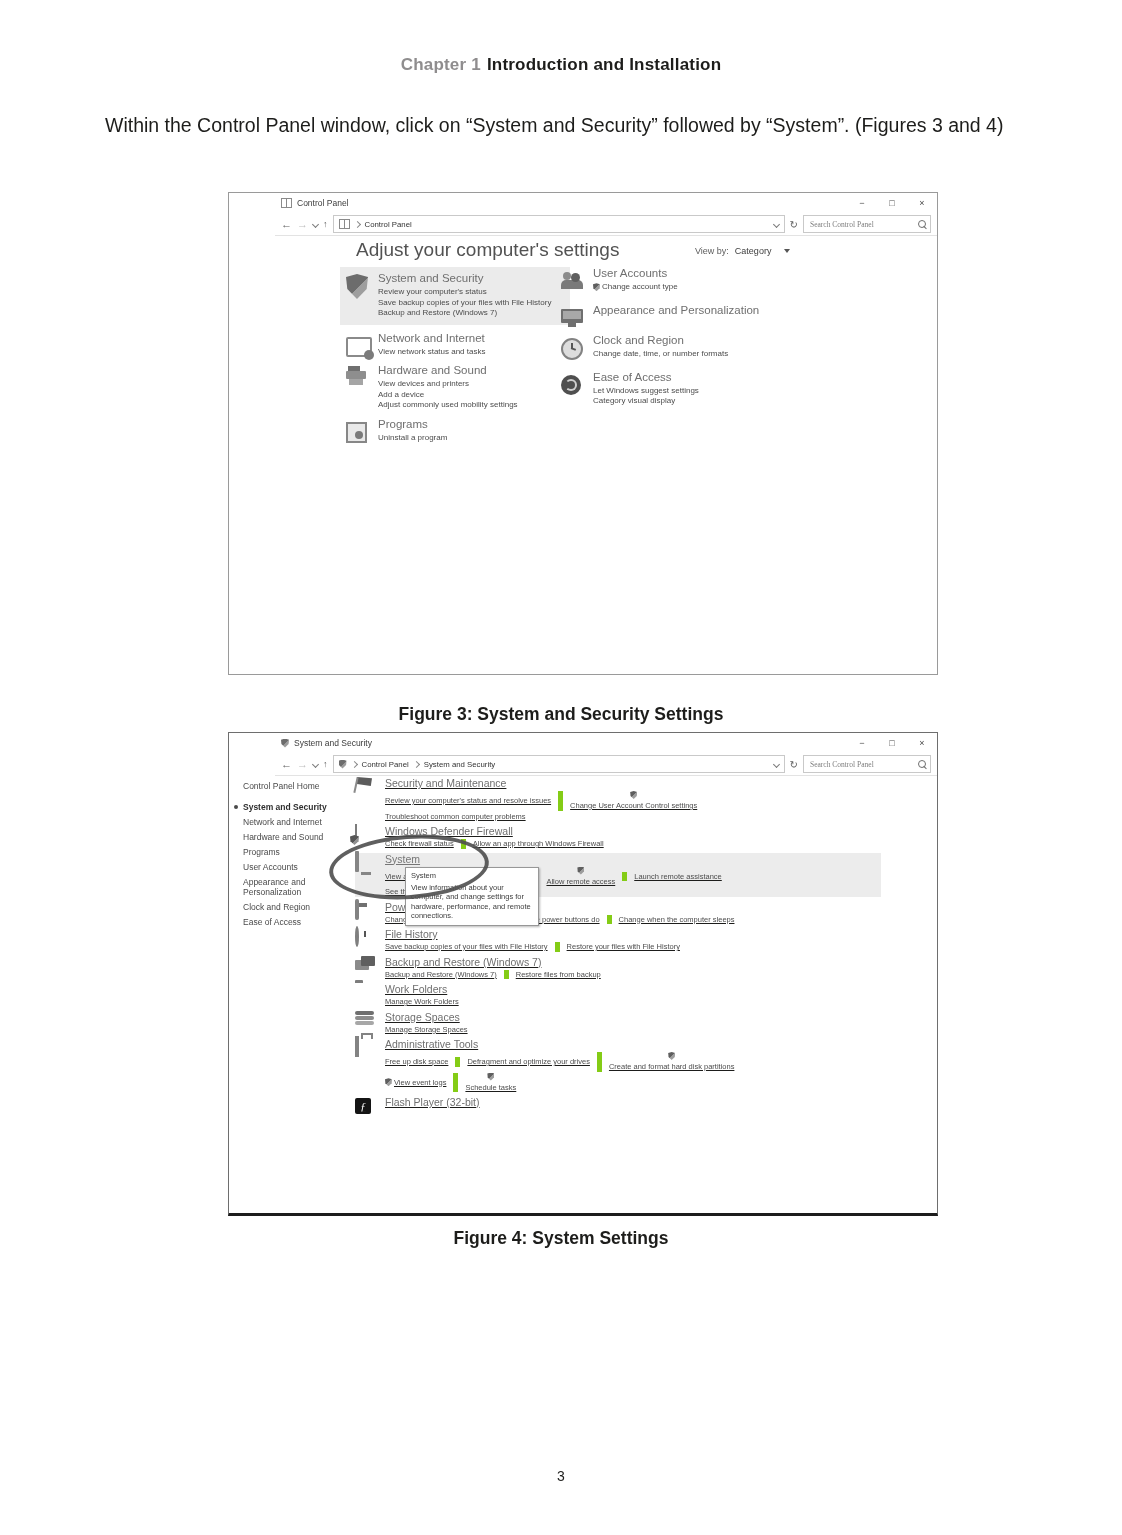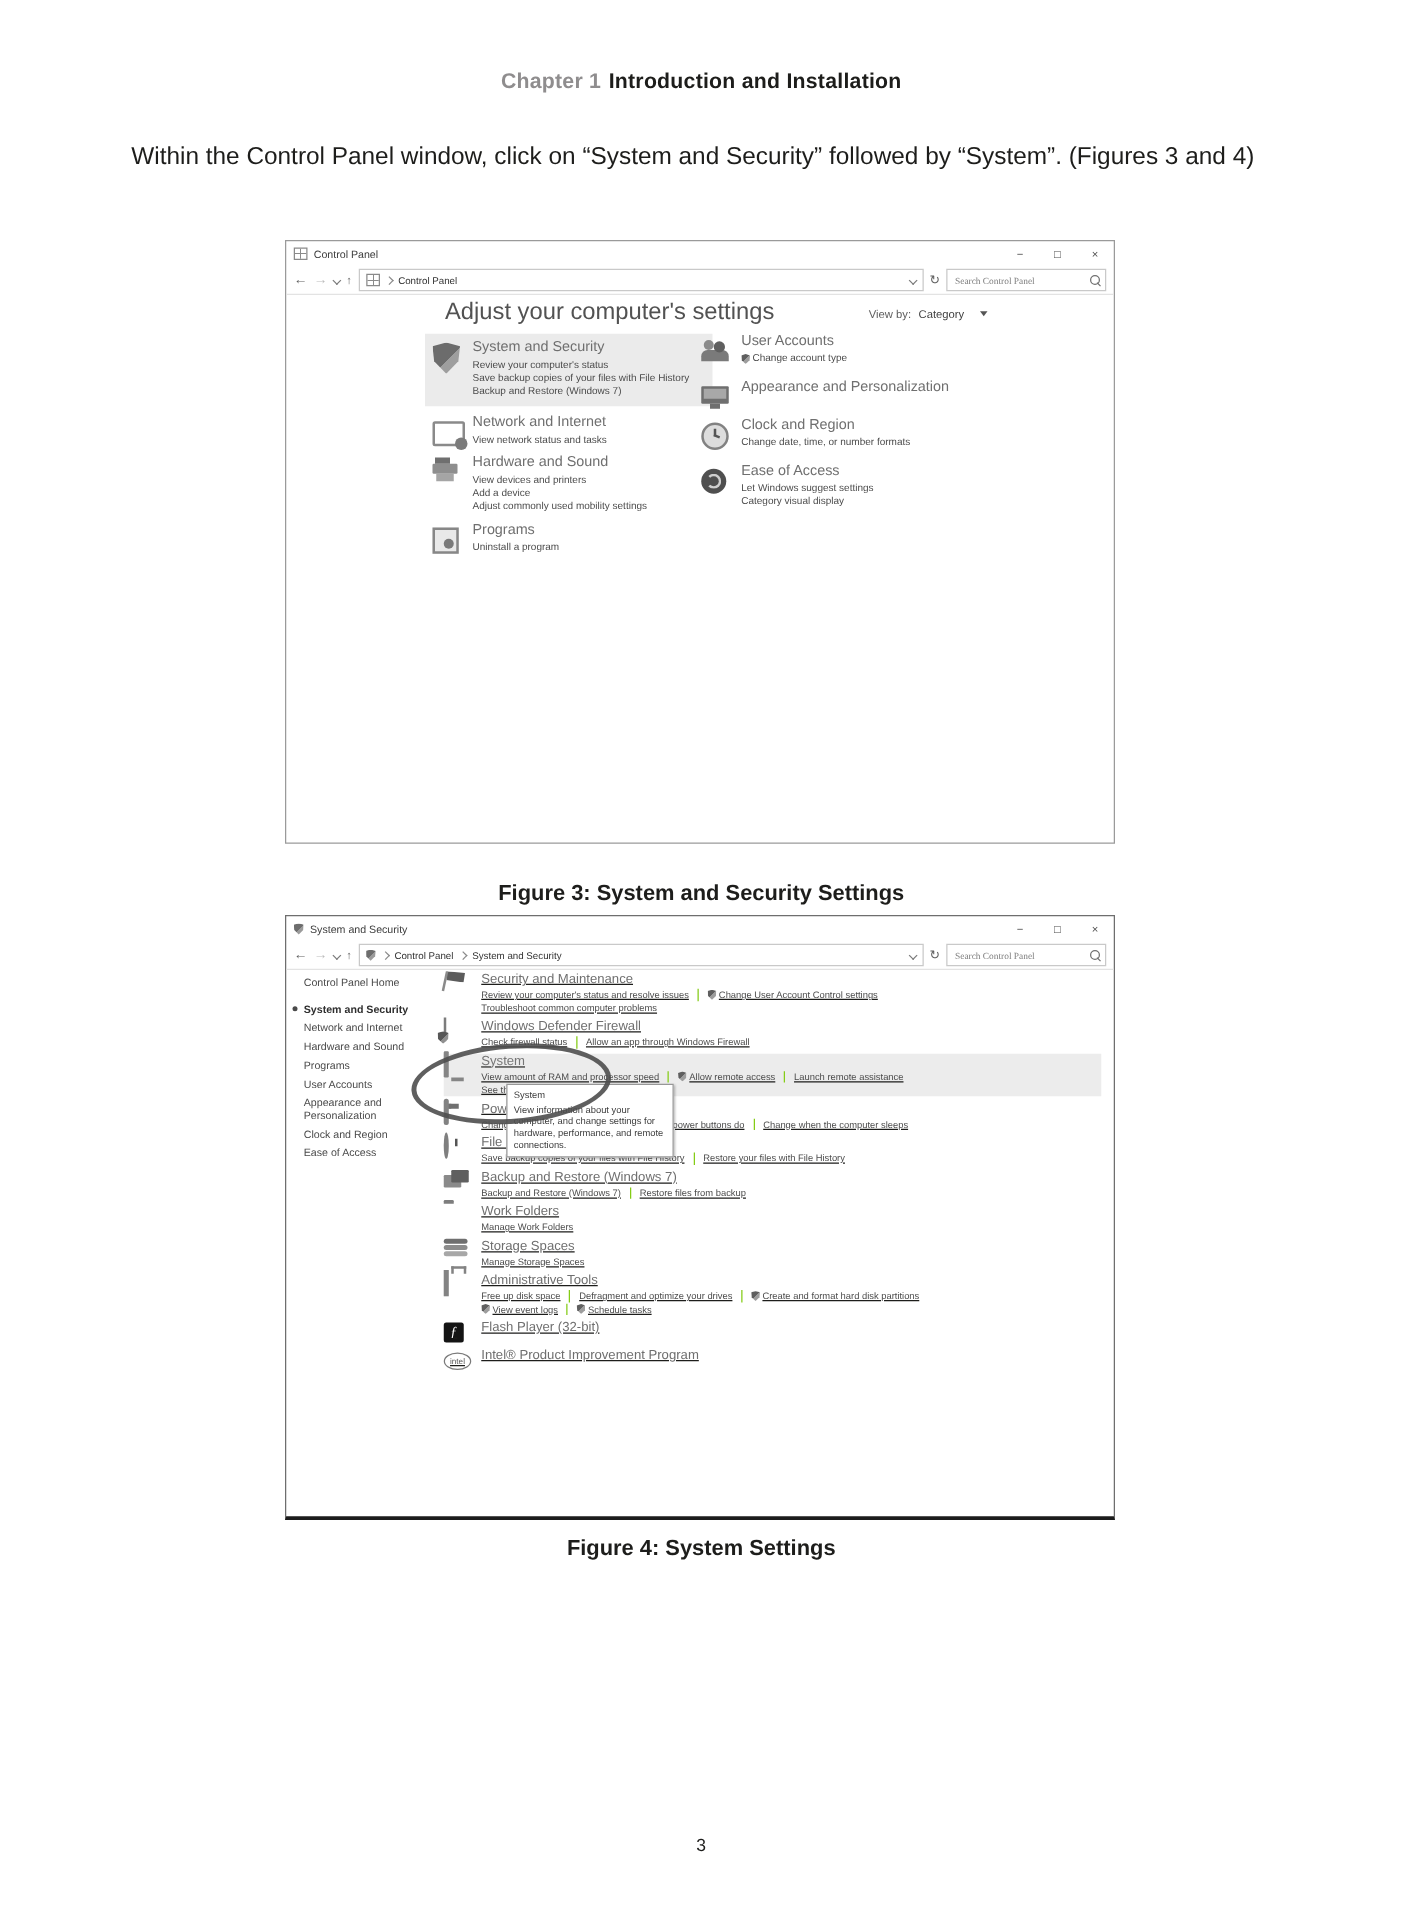--- a/index.html
+++ b/index.html
@@ -15,21 +15,21 @@
   .body-text{position:absolute;left:105px;top:112px;width:915px;
     font-size:19.5px;line-height:1.42;color:#1d1d1b;}
   .fig-caption{position:absolute;left:0;width:100%;text-align:center;
     font-size:17.5px;font-weight:bold;color:#1d1d1b;}
   .caption-3{top:704px;}
   .caption-4{top:1228px;}
   .page-number{position:absolute;top:1468px;left:0;width:100%;text-align:center;
     font-size:14px;color:#1d1d1b;}
 
   
-  .win{position:absolute;background:#fff;}
+  .win{position:absolute;background:#fff;padding-left:46px;}
   .win1{left:228px;top:192px;width:662px;height:481px;border:1px solid #9a9a9a;}
   .win2{left:228px;top:732px;width:662px;height:480px;border:1px solid #6e6e6e;border-bottom:3px solid #1c1c1c;}
   .titlebar{display:flex;align-items:center;height:20px;padding-left:6px;gap:5px;
     font-size:8.5px;color:#3c3c3c;}
   .winbtns{margin-left:auto;display:flex;height:100%;}
   .wbtn{width:30px;display:flex;align-items:center;justify-content:center;
     font-size:9px;color:#4a4a4a;}
   .navbar{display:flex;align-items:center;height:22px;padding:0 6px;gap:5px;
     border-bottom:1px solid #e3e3e3;}
   .navarrow{font-size:11px;color:#5f5f5f;line-height:1;}
@@ -140,21 +140,21 @@
   .sbitem.active{font-weight:bold;color:#2f2f2f;}
   .sbitem.active .dot{position:absolute;left:-9px;top:3px;width:4px;height:4px;border-radius:50%;background:#4a4a4a;}
   .main2{position:absolute;left:126px;top:44px;width:526px;}
   .row{display:flex;margin-bottom:4px;position:relative;text-decoration:underline;}
   .ricon{width:30px;flex:none;}
   .rname{font-size:10.5px;color:#6f6f6f;line-height:13px;}
   .row.sysrow{background:#ececec;}
   .row.sysrow .rname{text-decoration:underline;color:#767676;}
   .rline{font-size:7.5px;color:#4c4c4c;line-height:9.5px;margin-top:1px;display:flex;align-items:center;}
   .seg{display:flex;align-items:center;gap:2px;white-space:nowrap;}
-  .seg + .seg{border-left:1px solid #84cc16;padding-left:7px;margin-left:7px;}
+  .seg + .seg{border-left:5px solid #84cc16;padding-left:7px;margin-left:7px;flex-direction:column;}
   .annot-ellipse{position:absolute;left:100px;top:102px;width:152px;height:56px;
     border:4px solid #4e4e4e;border-radius:50%;transform:rotate(-4deg);z-index:7;pointer-events:none;opacity:.9;}
   .tooltip{position:absolute;left:176px;top:134px;width:122px;background:#fff;
     border:1px solid #979797;box-shadow:1px 1px 2px rgba(0,0,0,.28);z-index:6;
     padding:3px 5px 4px 5px;font-size:7.5px;color:#3d3d3d;line-height:9.5px;}
   .tooltip .tt-title{margin-bottom:2px;}
 </style>
 </head>
 <body>
 
@@ -460,28 +460,20 @@
 
     <div class="row">
       <span class="ricon">
           <span class="ic i-flash">ƒ</span>
         </span>
       <div>
           <div class="rname">Flash Player (32-bit)</div>
         </div>
     </div>
 
-    <div class="row">
-      <span class="ricon">
-          <span class="ic i-intel">intel</span>
-        </span>
-      <div>
-          <div class="rname">Intel® Product Improvement Program</div>
-        </div>
-    </div>
   </div>
 
   <div class="tooltip">
     <div class="tt-title">System</div>
     <div>View information about your computer, and change settings for hardware, performance, and remote connections.</div>
   </div>
   <div class="annot-ellipse"></div>
 </div>
 
 <div class="fig-caption caption-4">Figure 4: System Settings</div>

